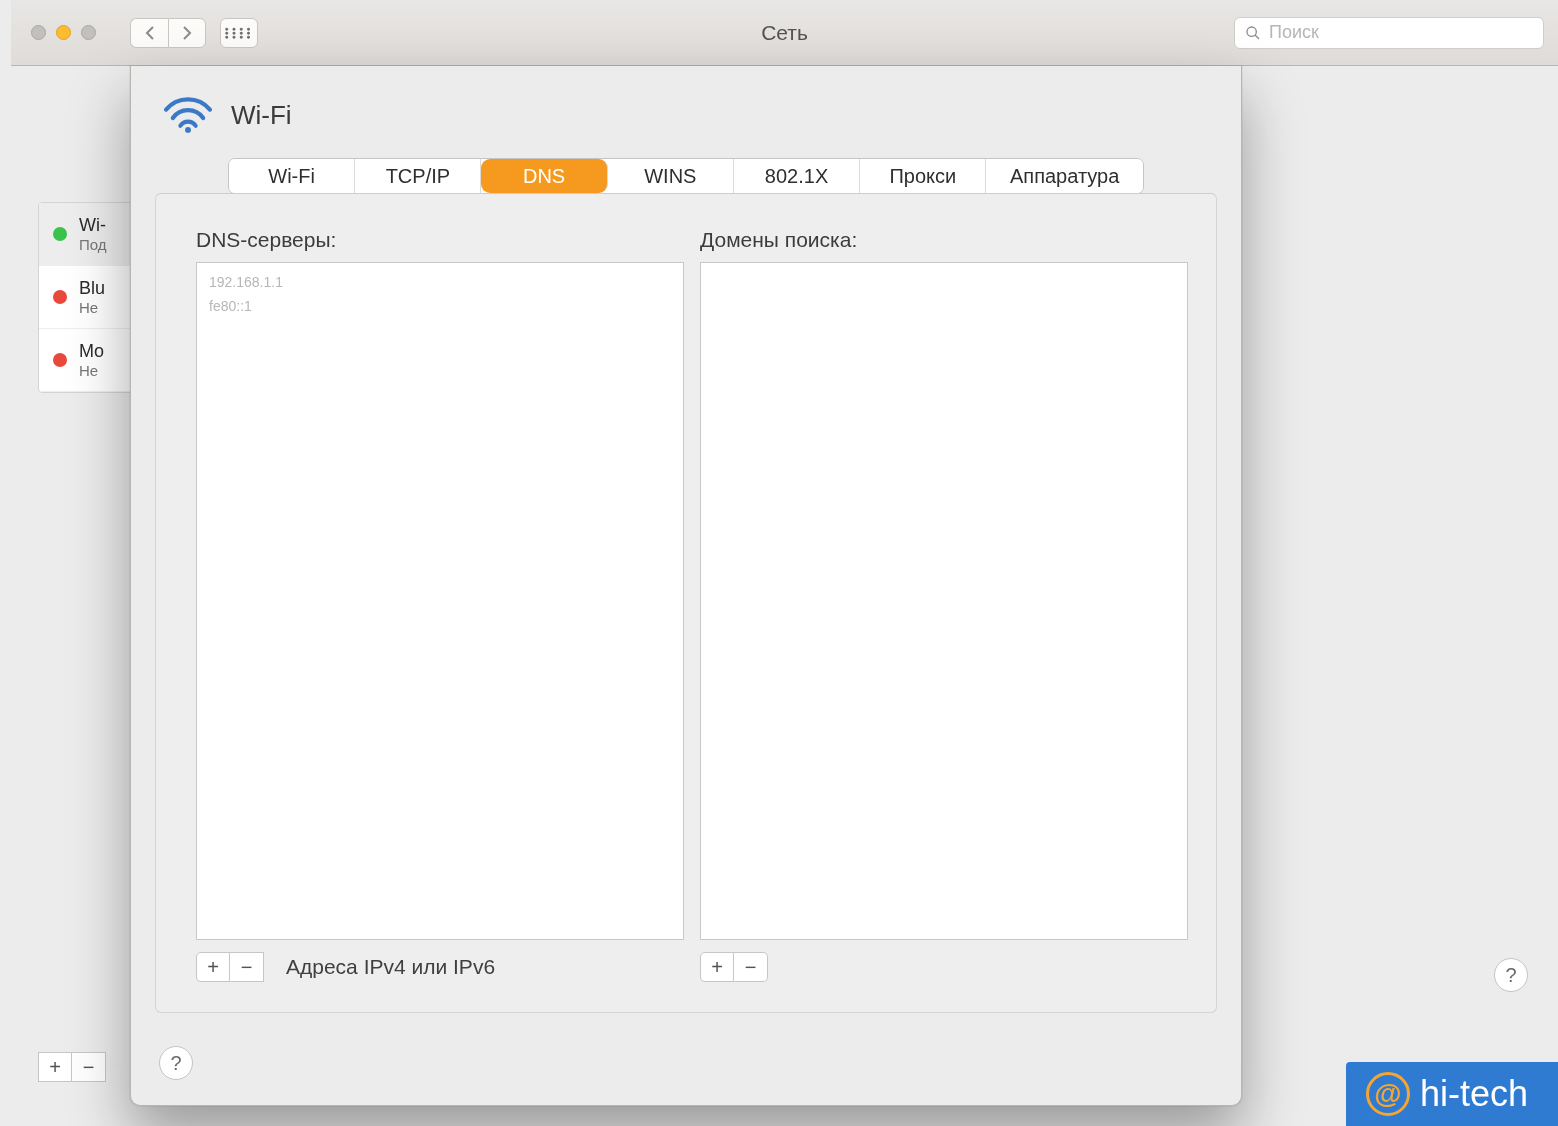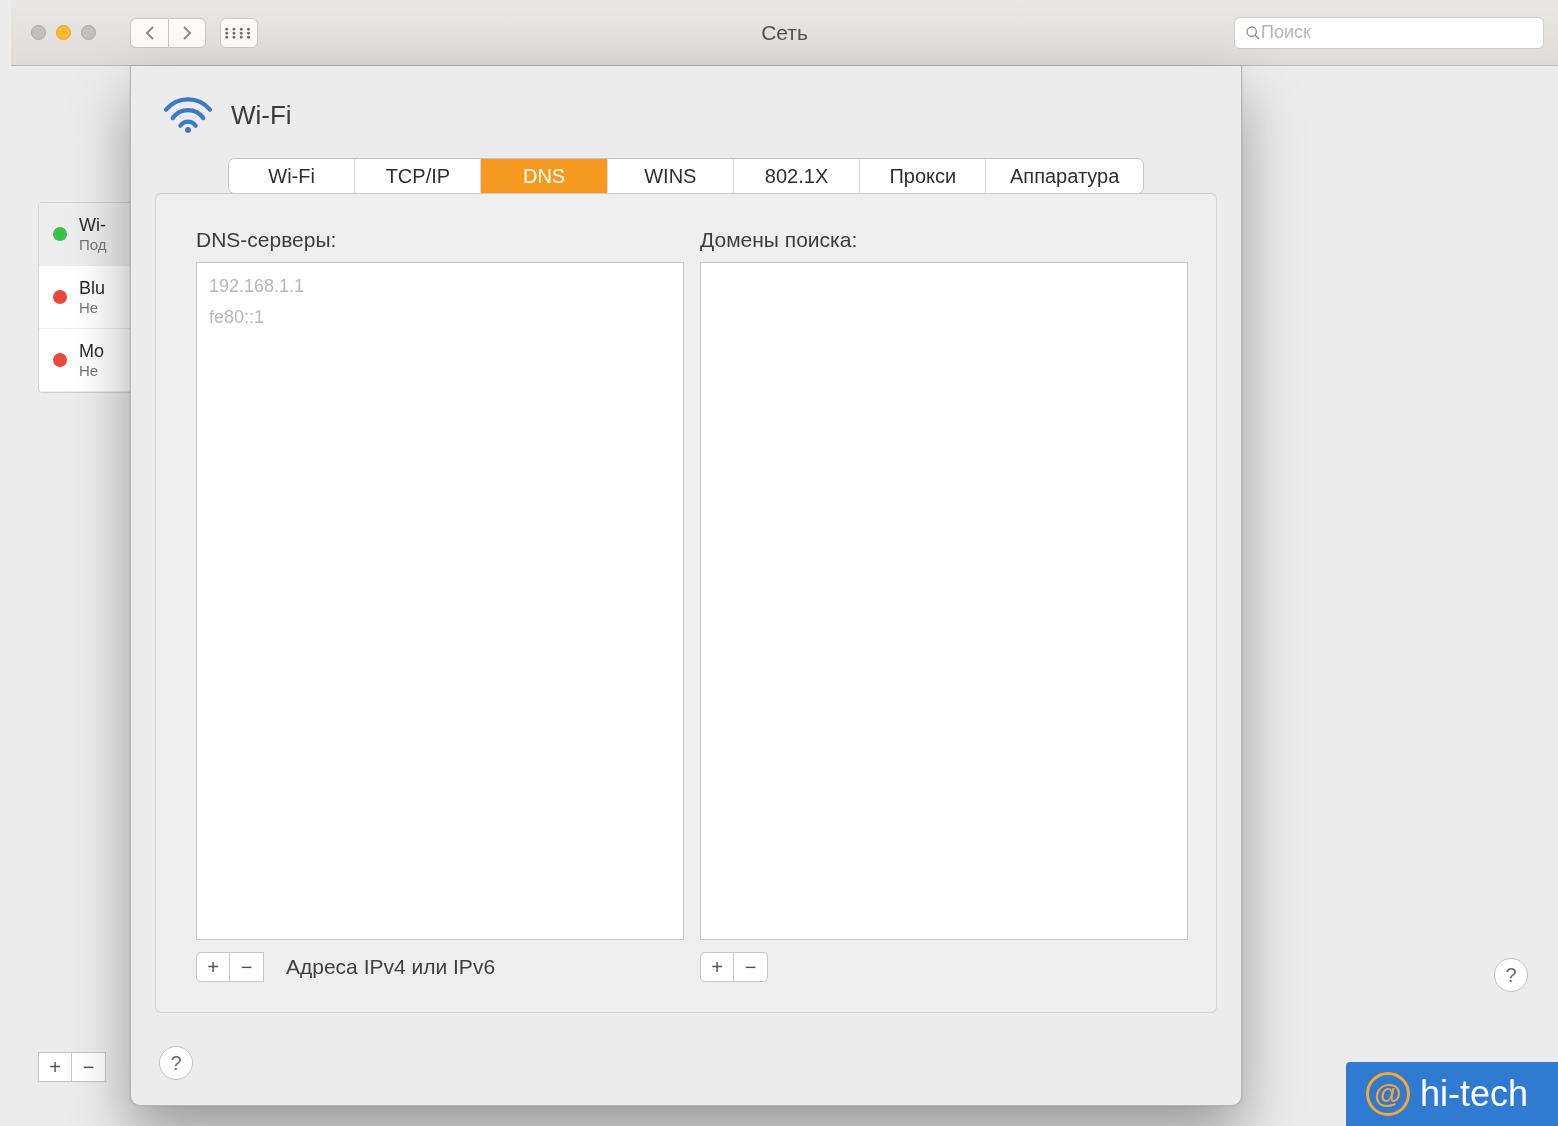--- a/index.html
+++ b/index.html
@@ -37,21 +37,21 @@
   .grid-btn { margin-left: 14px; border-radius: 6px; font-size: 15px; letter-spacing: 2px; color:#6f6f6f;}
   .grid-dots { line-height: 4px; font-size: 7px; letter-spacing: 3px; }
   .title {
     position: absolute; left: 0; right: 0; text-align: center;
     font-size: 21px; color: #535353; font-weight: 400;
     pointer-events: none;
   }
   .search {
     margin-left: auto; width: 310px; height: 32px;
     background: #fff; border: 1px solid #cfcdca; border-radius: 6px;
-    display: flex; align-items: center; padding: 0 10px; 
+    display: flex; align-items: center; padding: 0 10px; gap: 8px;
   }
   .search svg { width: 16px; height: 16px; fill: none; stroke: #8d8d8d; stroke-width: 2; }
   .search input { border: none; outline: none; font-size: 18px; flex: 1; background: transparent; color:#333; }
   .search input::placeholder { color: #b6b6b6; }
 
   
   .main-window {
     position: absolute; left: 0; right: 0; top: 66px; bottom: 64px;
     background: #ececec;
   }
@@ -95,38 +95,38 @@
     margin: 14px auto 0 auto; width: 916px; height: 36px;
     display: flex; border: 1px solid #c6c3c0; border-radius: 7px; overflow: hidden;
     background: #fff;
   }
   .tab {
     flex: 1; display: flex; align-items: center; justify-content: center;
     font-size: 20px; color: #2f2f2f; border-right: 1px solid #dcdad7;
     background: #fff;
   }
   .tab:last-child { border-right: none; }
-  .tab.active { background: #f59a1e; color: #fff; }
+  .tab.active { background: #f59a1e; color: #fff; border-radius: 9px; }
   .tab.aппаратура { flex: 1.25; }
 
   .panel {
     margin: 0 24px; height: 820px;
     border: 1px solid #d7d5d2; border-top: 1px solid #cfcdca;
     border-radius: 6px; background: #eeeeee;
     position: relative; top: -1px;
     padding: 34px 28px 30px 40px;
     display: flex; gap: 16px;
   }
   .col { flex: 1; display: flex; flex-direction: column; }
   .col-label { font-size: 21px; color: #3c3c3c; margin-bottom: 10px; }
   .listbox {
     flex: 1; background: #fff; border: 1px solid #c9c7c4;
     padding: 8px 12px; overflow: auto;
   }
-  .listbox .entry { font-size: 18px; color: #b7b7b7; line-height: 1.7; }
+  .listbox .entry { font-size: 14px; color: #b7b7b7; line-height: 1.7; }
   .list-controls { display: flex; align-items: center; gap: 0; margin-top: 12px; }
   .list-controls .sq-btn:first-child { border-radius: 5px 0 0 5px; }
   .list-controls .sq-btn:last-of-type { border-radius: 0 5px 5px 0; }
   .list-controls .hint { margin-left: 22px; font-size: 21px; color: #3f3f3f; }
 
   .sheet-footer {
     position: absolute; left: 0; right: 0; bottom: 0; height: 84px;
     display: flex; align-items: center; padding: 0 28px;
   }
   .help-btn {

